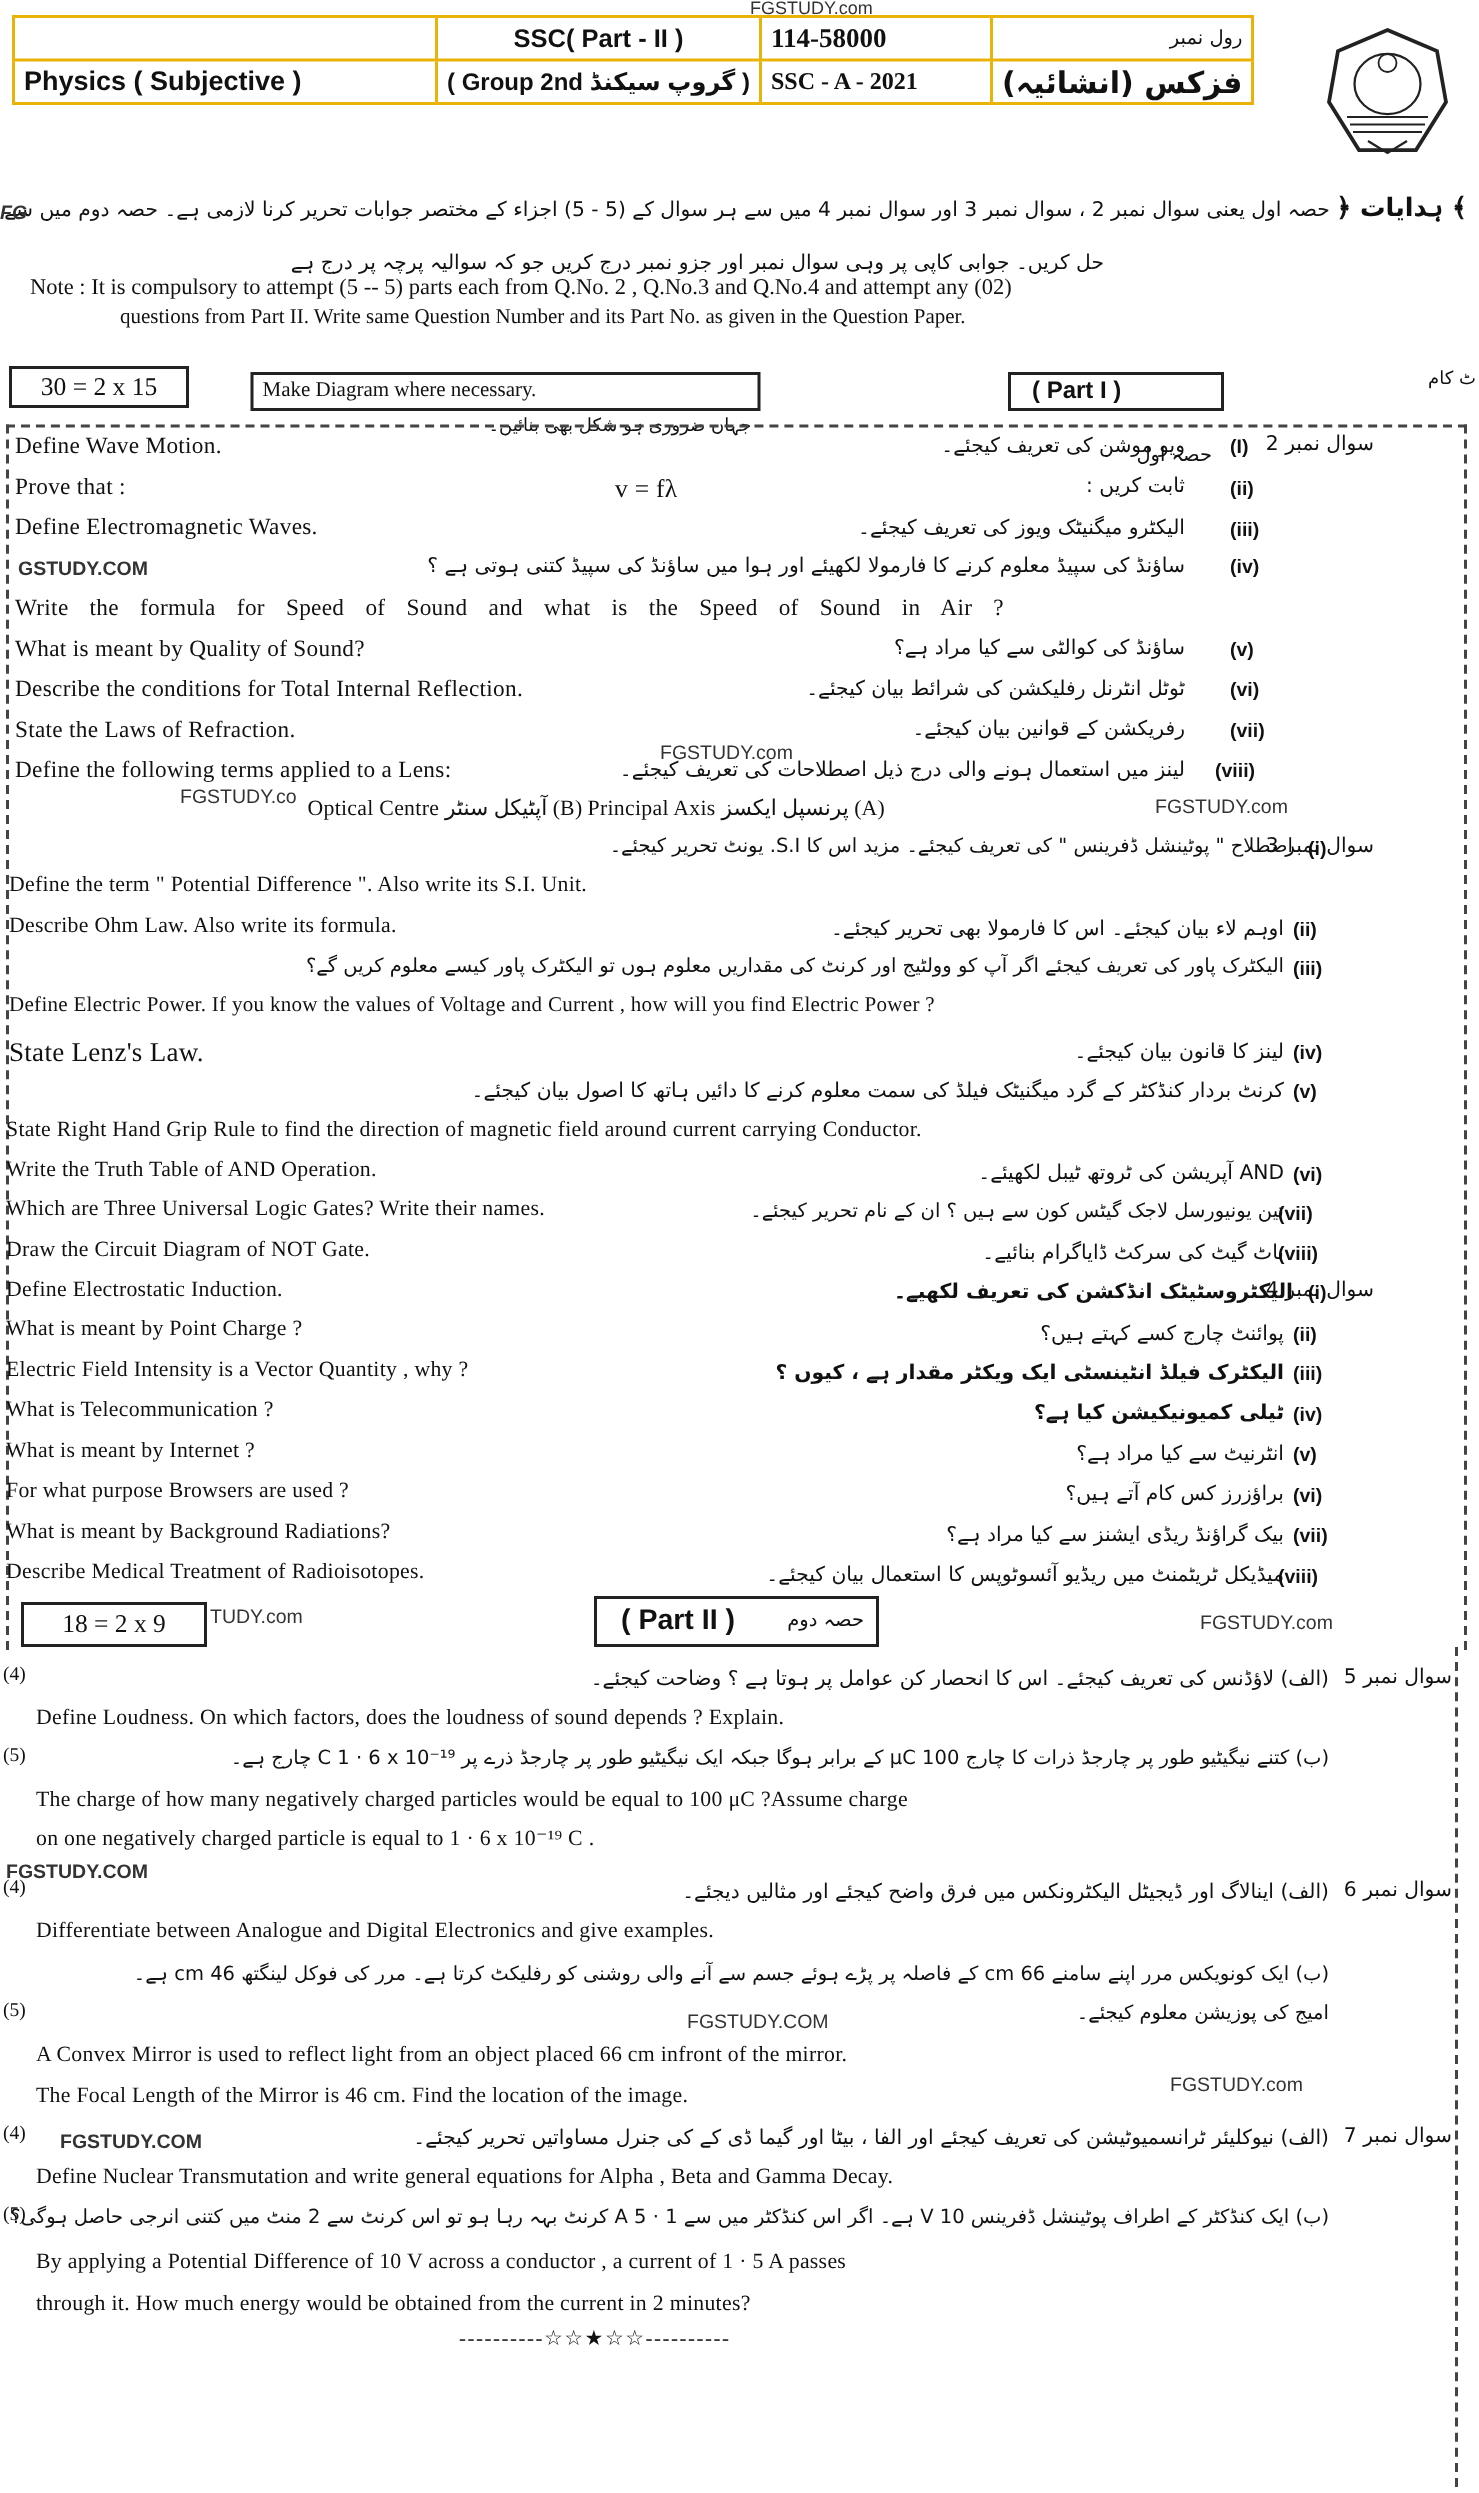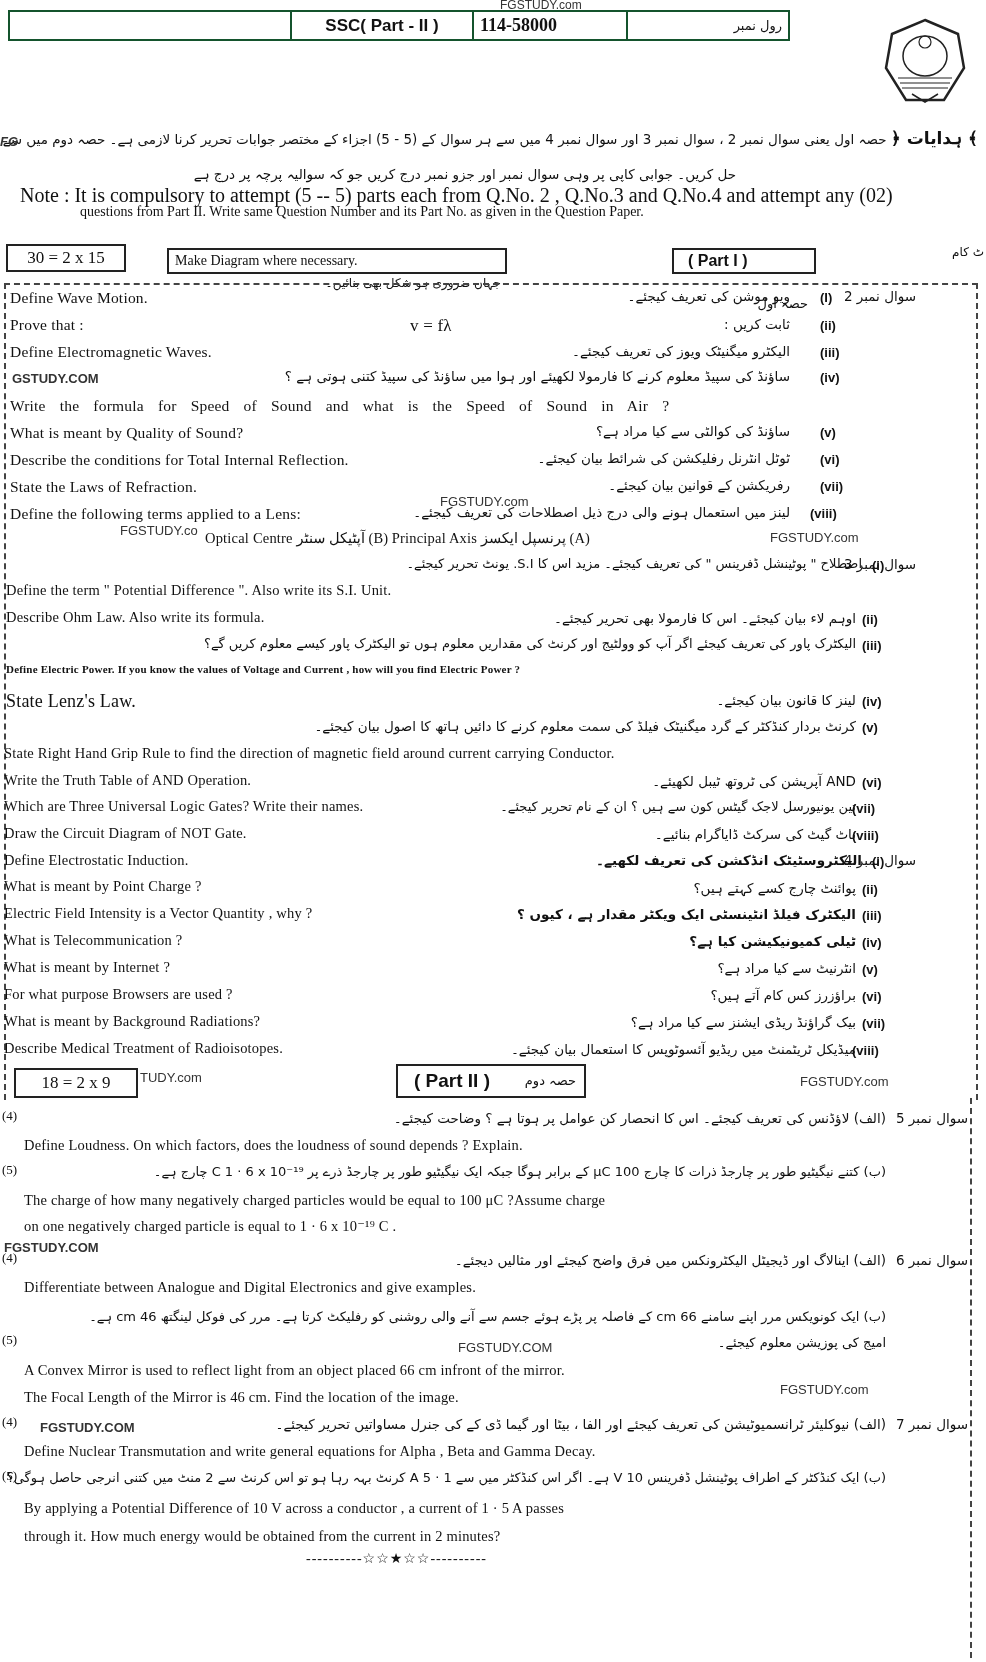--- a/index.html
+++ b/index.html
@@ -4,21 +4,21 @@
 <style>
   html, body { margin:0; padding:0; background:#fff; }
   body { width:986px; height:1662px; position:relative; overflow:hidden; color:#111;
          font-family:"Liberation Serif","DejaVu Serif",serif; }
   .abs { position:absolute; }
   .sans { font-family:"Liberation Sans","DejaVu Sans",sans-serif; }
   .urdu { direction:rtl; font-family:"DejaVu Sans",sans-serif; }
   .wm { font-family:"Liberation Sans",sans-serif; color:#333; font-size:13px; }
   
   .hdr { position:absolute; left:8px; top:10px; border-collapse:collapse; }
-  .hdr td { border:2px solid #14532d; height:27px; padding:0 6px; font-size:18px; white-space:nowrap; }
+  .hdr td { border:2px solid #eab308; height:27px; padding:0 6px; font-size:18px; white-space:nowrap; }
   .c1 { width:268px; } .c2 { width:168px; } .c3 { width:140px; } .c4 { width:148px; }
   .seal { position:absolute; left:884px; top:18px; width:82px; height:86px; }
   
   .box { position:absolute; border:2px solid #222; background:#fff; }
   .dashed { position:absolute; border:2px dashed #444; }
   .q { position:absolute; font-size:15.5px; white-space:nowrap; letter-spacing:0.2px; }
   .ur { position:absolute; font-size:13.5px; white-space:nowrap; direction:rtl; font-family:"DejaVu Sans",sans-serif; }
   .num { font-family:"Liberation Sans",sans-serif; font-weight:bold; font-size:13px; }
   .marks { position:absolute; left:2px; font-size:13px; }
 </style>
@@ -28,40 +28,46 @@
 <div class="abs wm" style="left:500px;top:-2px;font-size:12px;">FGSTUDY.com</div>
 
 <table class="hdr">
   <tbody>
       <tr>
     <td class="c1"></td>
     <td class="c2 sans" style="text-align:center;font-weight:bold;font-size:17px;">SSC( Part - II )</td>
     <td class="c3" style="font-weight:bold;font-size:18px;">114-58000</td>
     <td class="c4 urdu" style="font-size:13px;">رول نمبر</td>
   </tr>
+  <tr>
+    <td class="c1 sans" style="font-weight:bold;font-size:18px;">Physics ( Subjective )</td>
+    <td class="c2 sans" style="font-weight:bold;font-size:16px;">( Group 2nd گروپ سیکنڈ )</td>
+    <td class="c3" style="font-weight:bold;font-size:16px;">SSC - A - 2021</td>
+    <td class="c4 urdu" style="font-weight:bold;font-size:20px;">فزکس (انشائیہ)</td>
+  </tr>
 </tbody>
   </table>
 
 <svg class="seal" viewBox="0 0 82 86">
   <polygon points="41,2 74,16 80,50 60,82 22,82 2,50 8,16" fill="none" stroke="#222" stroke-width="2.5"></polygon>
   <ellipse cx="41" cy="38" rx="22" ry="20" fill="none" stroke="#222" stroke-width="1.5"></ellipse>
   <circle cx="41" cy="24" r="6" fill="none" stroke="#222" stroke-width="1.2"></circle>
   <line x1="14" y1="60" x2="68" y2="60" stroke="#222" stroke-width="1.2"></line>
   <line x1="16" y1="65" x2="66" y2="65" stroke="#222" stroke-width="1.2"></line>
   <line x1="18" y1="70" x2="64" y2="70" stroke="#222" stroke-width="1.2"></line>
   <path d="M28 76 L41 84 L54 76" fill="none" stroke="#222" stroke-width="1.5"></path>
 </svg>
 
 <div class="abs urdu" style="right:8px;top:128px;font-size:13.5px;white-space:nowrap;">
   <span style="font-weight:bold;font-size:17px;">﴾ ہدایات ﴿</span>
   <span>حصہ اول یعنی سوال نمبر 2 ، سوال نمبر 3 اور سوال نمبر 4 میں سے ہر سوال کے (5 - 5) اجزاء کے مختصر جوابات تحریر کرنا لازمی ہے۔ حصہ دوم میں سے کوئی سے دو سوالات</span>
 </div>
 <div class="abs wm" style="left:0;top:134px;font-weight:bold;font-style:italic;">FG</div>
 <div class="abs urdu" style="right:250px;top:166px;font-size:13.5px;white-space:nowrap;">حل کریں۔ جوابی کاپی پر وہی سوال نمبر اور جزو نمبر درج کریں جو کہ سوالیہ پرچہ پر درج ہے</div>
-<div class="abs" style="left:20px;top:184px;font-size:20px;white-space:nowrap;">Note  :  It is compulsory to attempt (5 -- 5) parts each from Q.No. 2 , Q.No.3 and Q.No.4 and attempt any (02)</div>
+<div class="abs" style="left:20px;top:184px;font-size:15px;white-space:nowrap;">Note  :  It is compulsory to attempt (5 -- 5) parts each from Q.No. 2 , Q.No.3 and Q.No.4 and attempt any (02)</div>
 <div class="abs" style="left:80px;top:204px;font-size:14px;white-space:nowrap;">questions from Part II. Write same Question  Number  and its Part No. as given in the Question Paper.</div>
 
 <div class="box" style="left:6px;top:244px;width:116px;height:24px;font-size:17px;text-align:center;line-height:24px;">30 = 2 x 15</div>
 <div class="box" style="left:167px;top:248px;width:330px;height:22px;font-size:14px;line-height:22px;padding-left:6px;">
   <span>Make Diagram where necessary.</span>
   <span class="urdu" style="float:right;padding-right:4px;font-size:12px;">جہاں ضروری ہو شکل بھی بنائیں۔</span>
 </div>
 <div class="box" style="left:672px;top:248px;width:140px;height:22px;line-height:22px;">
   <span class="sans" style="font-weight:bold;font-size:16px;margin-left:14px;">( Part I )</span>
   <span class="urdu" style="float:right;margin-right:6px;font-size:13px;margin-top:43px;">حصہ اول</span>
@@ -114,21 +120,21 @@
 <div class="abs num" style="left:872px;top:558px;">(i)</div>
 <div class="ur" style="right:124px;top:556px;font-size:13px;">اصطلاح " پوٹینشل ڈفرینس " کی تعریف کیجئے۔ مزید اس کا S.I. یونٹ تحریر کیجئے۔</div>
 <div class="q" style="left:6px;top:582px;font-size:14.5px;">Define the term " Potential Difference ". Also write its S.I. Unit.</div>
 
 <div class="q" style="left:6px;top:609px;font-size:14.5px;">Describe Ohm Law. Also write its formula.</div>
 <div class="ur" style="right:130px;top:610px;">اوہم لاء بیان کیجئے۔ اس کا فارمولا بھی تحریر کیجئے۔</div>
 <div class="abs num" style="left:862px;top:612px;">(ii)</div>
 
 <div class="ur" style="right:130px;top:636px;font-size:13px;">الیکٹرک پاور کی تعریف کیجئے اگر آپ کو وولٹیج اور کرنٹ کی مقداریں معلوم ہوں تو الیکٹرک پاور کیسے معلوم کریں گے؟</div>
 <div class="abs num" style="left:862px;top:638px;">(iii)</div>
-<div class="q" style="left:6px;top:663px;font-size:11px;font-weight:bold;">Define Electric Power. If you know  the  values of  Voltage  and  Current , how will you  find  Electric  Power ?</div>
+<div class="q" style="left:6px;top:663px;font-size:14px;">Define Electric Power. If you know  the  values of  Voltage  and  Current , how will you  find  Electric  Power ?</div>
 
 <div class="q" style="left:6px;top:691px;font-size:18px;">State Lenz's  Law.</div>
 <div class="ur" style="right:130px;top:692px;">لینز کا قانون بیان کیجئے۔</div>
 <div class="abs num" style="left:862px;top:694px;">(iv)</div>
 
 <div class="ur" style="right:130px;top:718px;">کرنٹ بردار کنڈکٹر کے گرد میگنیٹک فیلڈ کی سمت معلوم کرنے کا دائیں ہاتھ کا اصول بیان کیجئے۔</div>
 <div class="abs num" style="left:862px;top:720px;">(v)</div>
 <div class="q" style="left:4px;top:745px;font-size:14.5px;">State Right Hand Grip Rule to find the direction of magnetic field around current carrying Conductor.</div>
 
 <div class="q" style="left:4px;top:772px;font-size:14.5px;">Write the Truth Table of  AND Operation.</div>

